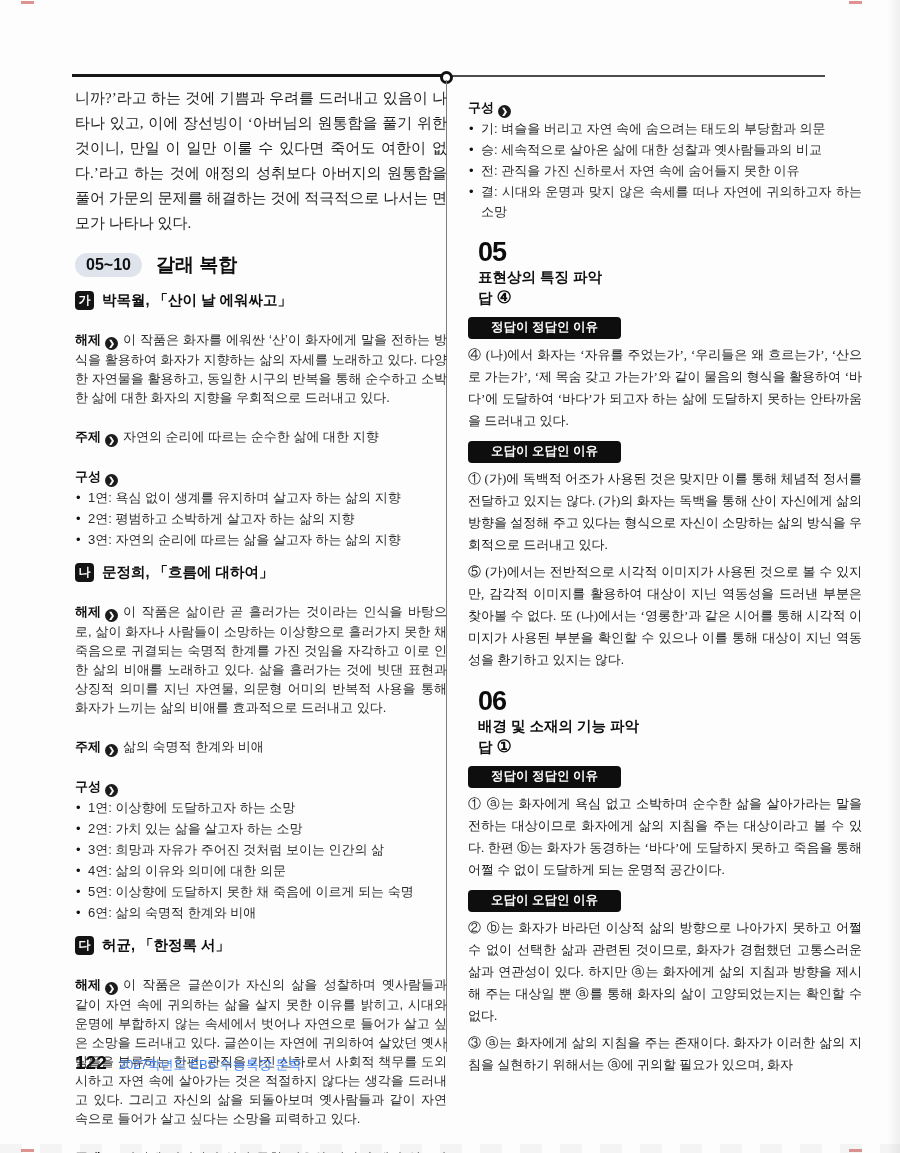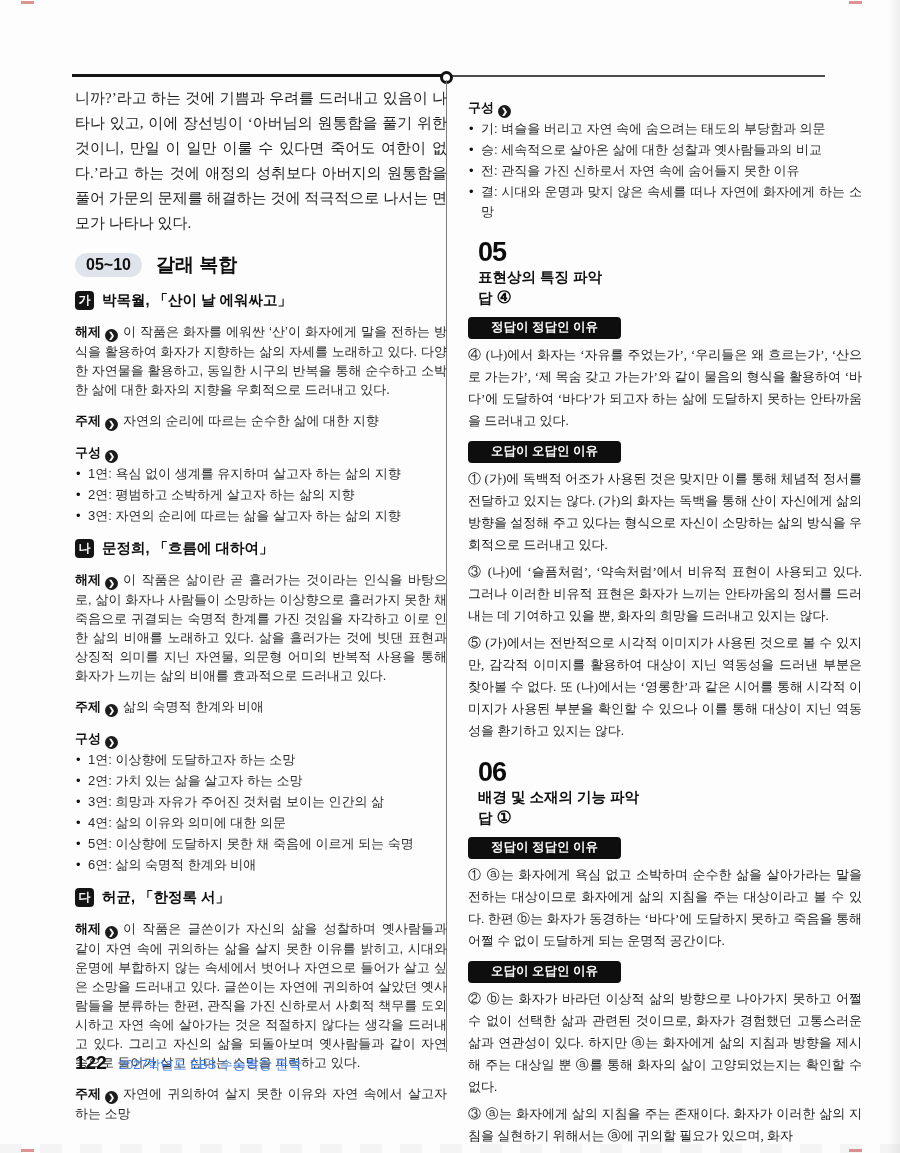--- a/index.html
+++ b/index.html
@@ -33,21 +33,21 @@
   .range-chip{background:#dfe4ec;border-radius:12px;padding:3px 11px;
               font-family:"Liberation Sans",sans-serif;font-weight:bold;font-size:16px;color:#101010;}
   .section-title{font-family:"Liberation Sans",sans-serif;font-weight:bold;font-size:19px;color:#0e0e0e;}
   
   .work-head{margin-top:13px;display:flex;align-items:center;gap:8px;}
   .work-marker{width:19px;height:19px;background:#141414;color:#fff;border-radius:4px;flex:0 0 auto;
                font-family:"Liberation Sans",sans-serif;font-weight:bold;font-size:12px;
                display:flex;align-items:center;justify-content:center;}
   .work-title{font-family:"Liberation Sans",sans-serif;font-weight:bold;font-size:14.5px;color:#0e0e0e;}
   
-  .meta-text{margin-top:12px;font-family:"Liberation Sans",sans-serif;font-size:13px;line-height:19px;
+  .meta-text{margin-top:20px;font-family:"Liberation Sans",sans-serif;font-size:13px;line-height:19px;
              color:#2a2a2a;text-align:justify;word-break:break-all;}
   .meta-label{font-weight:bold;color:#0f0f0f;}
   .arrow-icon{display:inline-flex;width:13px;height:13px;background:#1c1c1c;border-radius:50%;
               color:#fff;align-items:center;justify-content:center;
               font-family:"Liberation Sans",sans-serif;font-weight:bold;font-size:8px;
               vertical-align:-2px;margin:0 5px 0 4px;}
   .arrow-icon::after{content:"\276F";}
   .gusung-item{position:relative;padding-left:13px;margin-top:1px;
                font-family:"Liberation Sans",sans-serif;font-size:13px;line-height:20px;
                color:#2a2a2a;text-align:justify;word-break:break-all;}
@@ -147,32 +147,31 @@
     </div>
   </div>
 
   <div class="col-right">
     <div class="meta-text" style="margin-top:0;">
       <span class="meta-label">구성</span><span class="arrow-icon"></span>
     </div>
     <div class="gusung-item">기: 벼슬을 버리고 자연 속에 숨으려는 태도의 부당함과 의문</div>
     <div class="gusung-item">승: 세속적으로 살아온 삶에 대한 성찰과 옛사람들과의 비교</div>
     <div class="gusung-item">전: 관직을 가진 신하로서 자연 속에 숨어들지 못한 이유</div>
-    <div class="gusung-item">결: 시대와 운명과 맞지 않은 속세를 떠나 자연에 화자에게 하는 소망</div>
+    <div class="gusung-item">결: 시대와 운명과 맞지 않은 속세를 떠나 자연에 귀의하고자 하는 소망</div>
 
     <div class="q-head">
       <span class="q-num">05</span>
       <span class="q-title">표현상의 특징 파악</span>
       <span class="q-answer"><span>답</span><span class="mark">④</span></span>
     </div>
     <div><span class="badge">정답이 정답인 이유</span></div>
     <div class="reason-text">④ (나)에서 화자는 ‘자유를 주었는가’, ‘우리들은 왜 흐르는가’, ‘산으로 가는가’, ‘제 목숨 갖고 가는가’와 같이 물음의 형식을 활용하여 ‘바다’에 도달하여 ‘바다’가 되고자 하는 삶에 도달하지 못하는 안타까움을 드러내고 있다.</div>
     <div><span class="badge">오답이 오답인 이유</span></div>
     <div class="reason-text">① (가)에 독백적 어조가 사용된 것은 맞지만 이를 통해 체념적 정서를 전달하고 있지는 않다. (가)의 화자는 독백을 통해 산이 자신에게 삶의 방향을 설정해 주고 있다는 형식으로 자신이 소망하는 삶의 방식을 우회적으로 드러내고 있다.</div>
-    <div class="reason-text">③ (나)에 ‘슬픔처럼’, ‘약속처럼’에서 비유적 표현이 사용되고 있다. 그러나 이러한 비유적 표현은 화자가 느끼는 안타까움의 정서를 드러내는 데 기여하고 있을 뿐, 화자의 희망을 드러내고 있지는 않다.</div>
     <div class="reason-text">⑤ (가)에서는 전반적으로 시각적 이미지가 사용된 것으로 볼 수 있지만, 감각적 이미지를 활용하여 대상이 지닌 역동성을 드러낸 부분은 찾아볼 수 없다. 또 (나)에서는 ‘영롱한’과 같은 시어를 통해 시각적 이미지가 사용된 부분을 확인할 수 있으나 이를 통해 대상이 지닌 역동성을 환기하고 있지는 않다.</div>
 
     <div class="q-head">
       <span class="q-num">06</span>
       <span class="q-title">배경 및 소재의 기능 파악</span>
       <span class="q-answer"><span>답</span><span class="mark">①</span></span>
     </div>
     <div><span class="badge">정답이 정답인 이유</span></div>
     <div class="reason-text">① ⓐ는 화자에게 욕심 없고 소박하며 순수한 삶을 살아가라는 말을 전하는 대상이므로 화자에게 삶의 지침을 주는 대상이라고 볼 수 있다. 한편 ⓑ는 화자가 동경하는 ‘바다’에 도달하지 못하고 죽음을 통해 어쩔 수 없이 도달하게 되는 운명적 공간이다.</div>
     <div><span class="badge">오답이 오답인 이유</span></div>

